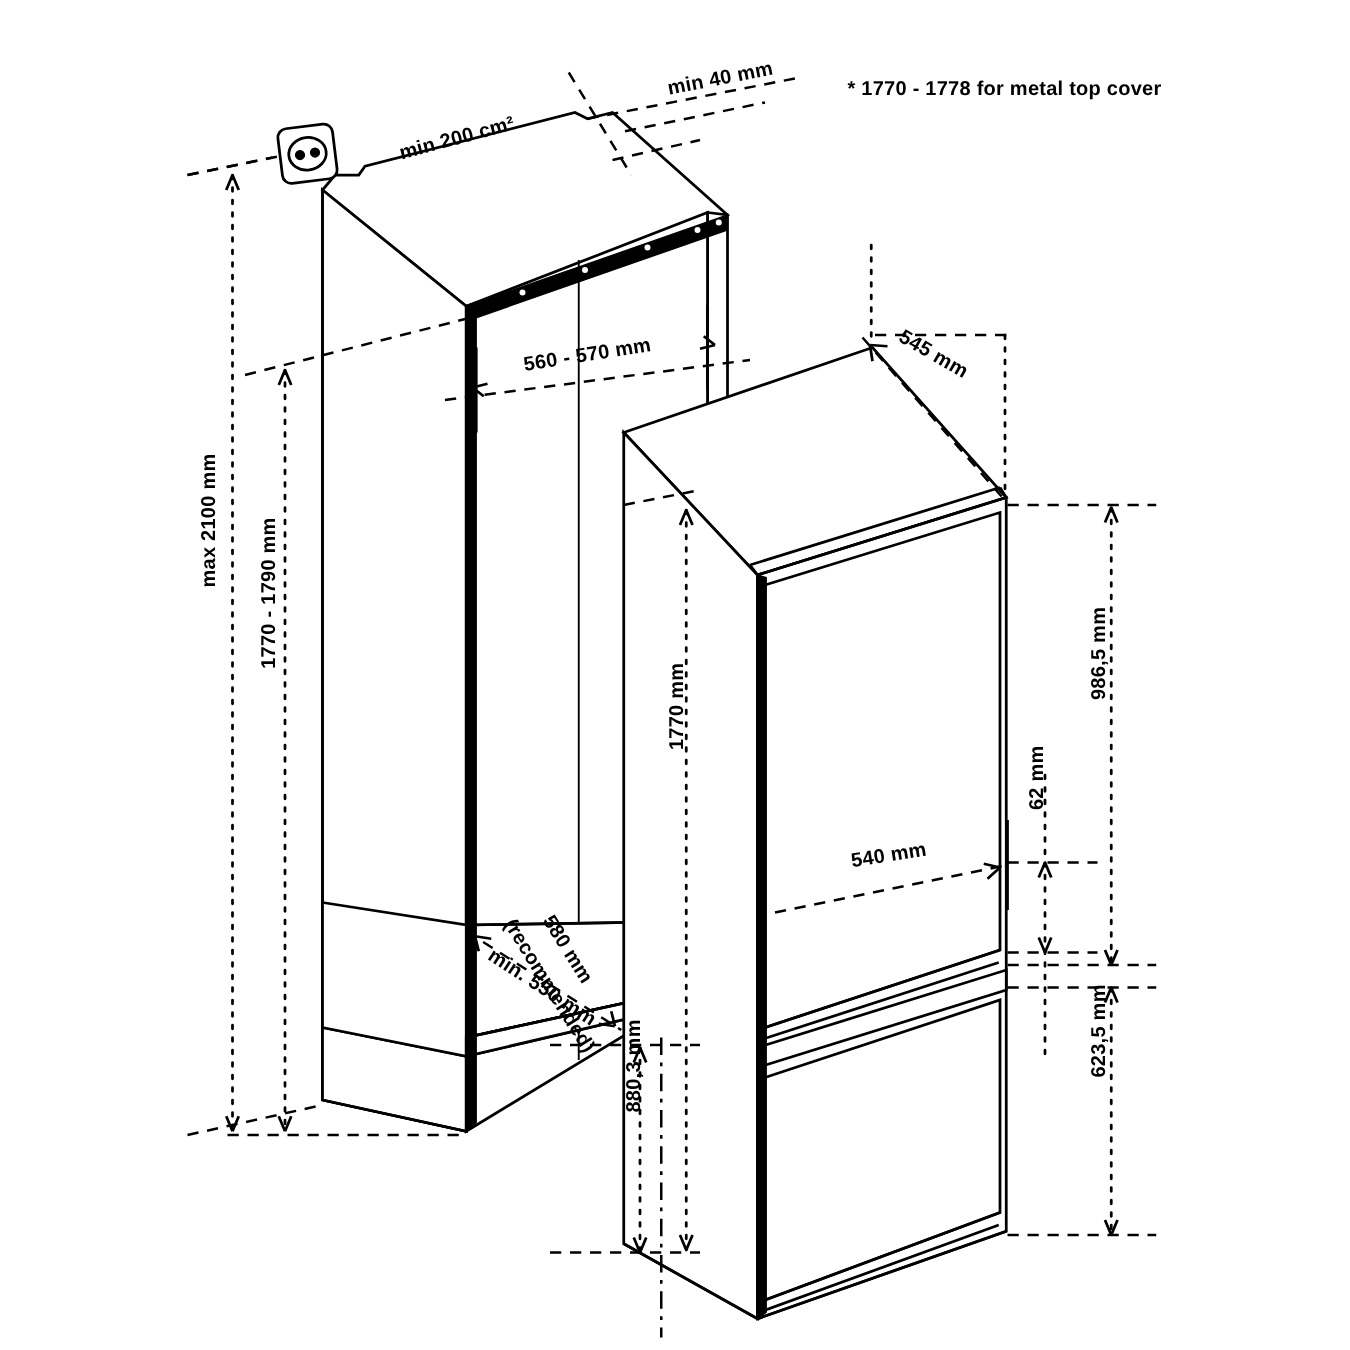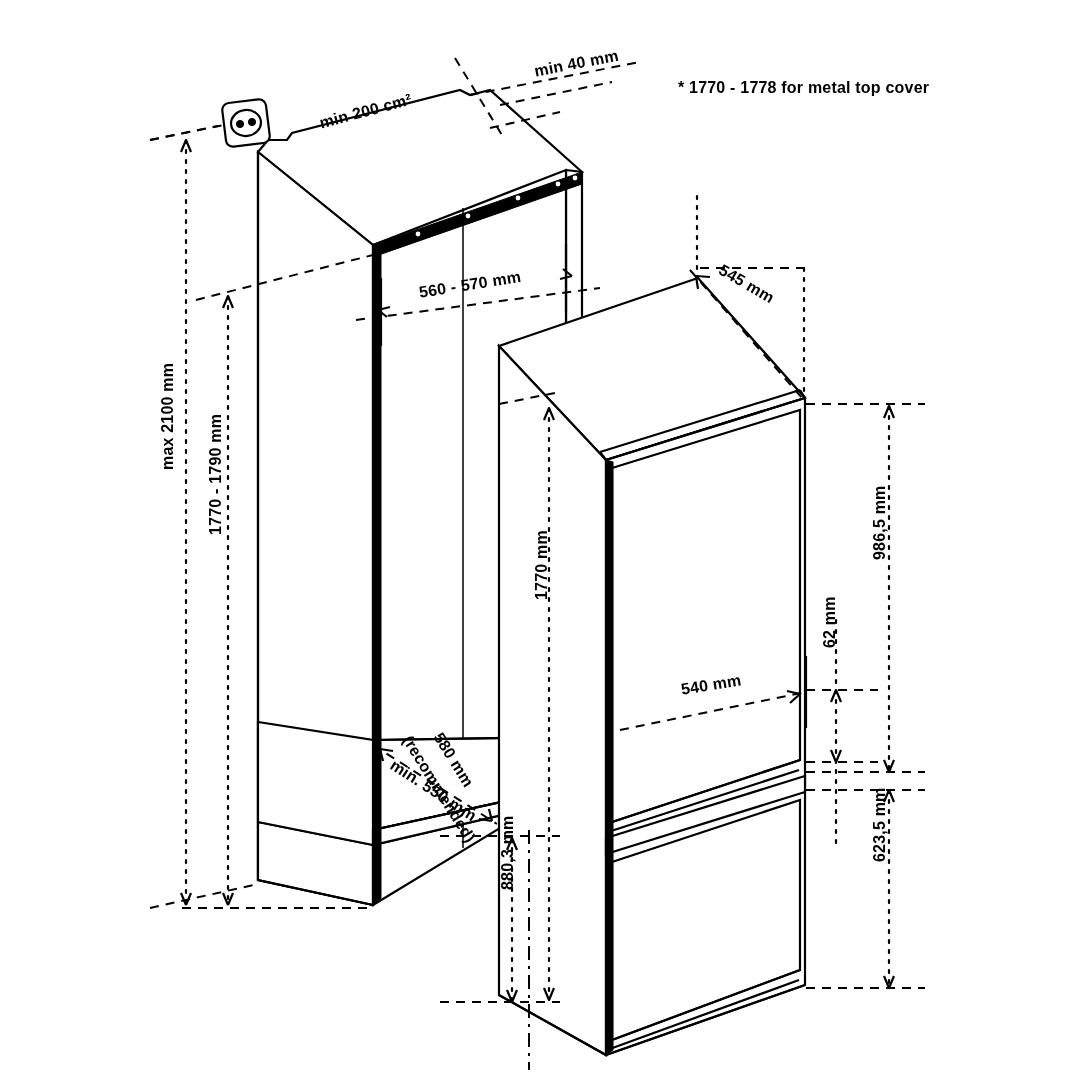--- a/index.html
+++ b/index.html
@@ -174,21 +174,21 @@
     </g>
 
     <g>
       <rect class="fw" x="224" y="101" width="44" height="44" rx="7" transform="rotate(-7 246 123)"></rect>
       <ellipse class="s" cx="246" cy="123" rx="15" ry="13" transform="rotate(-7 246 123)"></ellipse>
       <circle class="fk" cx="240" cy="124" r="3.6"></circle>
       <circle class="fk" cx="252" cy="122" r="3.6"></circle>
     </g>
   </svg>
 
-  <div class="lbl" style="left:678px;top:80px;font-size:16px;">* 1770 - 1778 for metal top cover</div>
+  <div class="lbl" style="left:678px;top:64px;font-size:16px;">* 1770 - 1778 for metal top cover</div>
 
   <div class="lbl" style="left:318px;top:116px;font-size:16px;transform:rotate(-15deg);transform-origin:left top;">min 200 cm²</div>
 
   <div class="lbl" style="left:533px;top:64px;font-size:16px;transform:rotate(-11deg);transform-origin:left top;">min 40 mm</div>
 
   <div class="lbl" style="left:418px;top:285px;font-size:16px;transform:rotate(-9deg);transform-origin:left top;">560 - 570 mm</div>
 
   <div class="lbl" style="left:160px;top:470px;font-size:16px;transform:rotate(-90deg);transform-origin:left top;">max 2100 mm</div>
 
   <div class="lbl" style="left:208px;top:535px;font-size:16px;transform:rotate(-90deg);transform-origin:left top;">1770 - 1790 mm</div>

